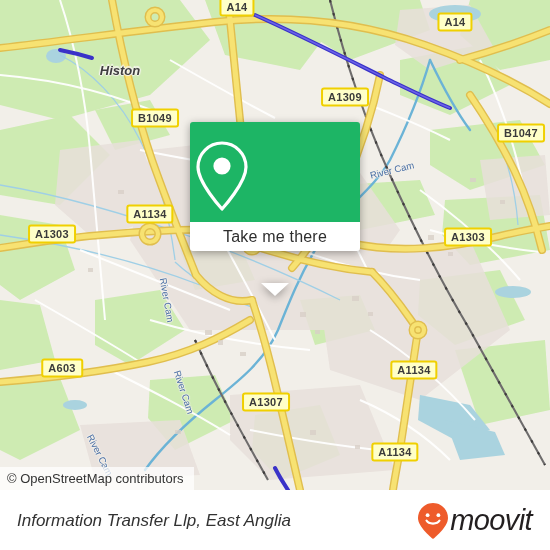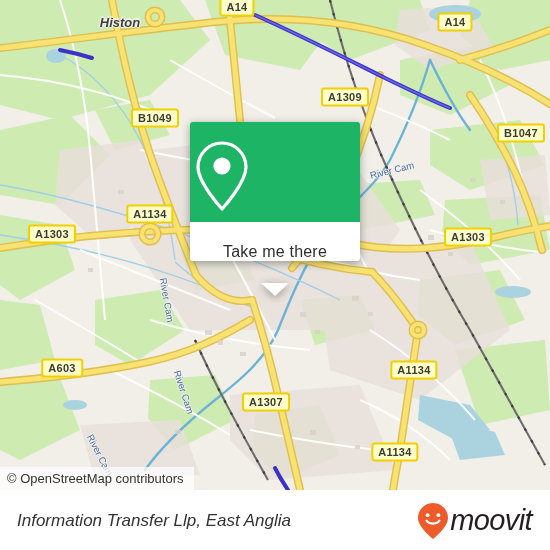--- a/index.html
+++ b/index.html
@@ -14,38 +14,38 @@
 
   
   .shield{position:absolute;transform:translate(-50%,-50%);
           background:#FFFFC8;border:2px solid #F0D000;border-radius:3px;
           color:#3B3B3B;font-size:11px;font-weight:bold;
           padding:1px 5px 2px 5px;line-height:12px;white-space:nowrap;
           letter-spacing:.3px;box-sizing:border-box;}
 
   
   .place{position:absolute;transform:translate(-50%,-50%);
-         color:#4a4a4a;white-space:nowrap;pointer-events:none;}
+         color:#4a4a4a;white-space:nowrap;pointer-events:none;margin-top:48px;}
   .place.town{font-size:23px;letter-spacing:.5px;
               text-shadow:1.5px 0 1px #f7f5f1,-1.5px 0 1px #f7f5f1,
                           0 1.5px 1px #f7f5f1,0 -1.5px 1px #f7f5f1;}
   .place.village{font-size:13px;font-style:italic;font-weight:bold;color:#3f3f3f;
                  text-shadow:1.2px 0 1px #f7f5f1,-1.2px 0 1px #f7f5f1,
                              0 1.2px 1px #f7f5f1,0 -1.2px 1px #f7f5f1;}
   .river{position:absolute;transform-origin:50% 50%;
          color:#4a6fa5;font-size:9.5px;white-space:nowrap;pointer-events:none;
          text-shadow:1px 0 1px #f3f1ec,-1px 0 1px #f3f1ec,
                      0 1px 1px #f3f1ec,0 -1px 1px #f3f1ec;}
 
   
   #card{position:absolute;left:190px;top:122px;width:170px;
         filter:drop-shadow(0 2px 4px rgba(0,0,0,.35));}
   #card-top{height:100px;border-radius:3px 3px 0 0;}
-  #card-bottom{background:#fff;border-radius:0 0 3px 3px;height:39px;
-               display:flex;align-items:flex-end;justify-content:center;}
+  #card-bottom{background:#fff;border-radius:0 0 3px 3px;height:29px;
+               display:flex;align-items:center;justify-content:center;}
   #card-label{font-size:16px;color:#2e2e2e;letter-spacing:.2px;}
   #card-tail{position:absolute;left:50%;top:161px;transform:translateX(-50%);
              width:0;height:0;border-left:14px solid transparent;
              border-right:14px solid transparent;border-top:13px solid #fff;}
   #pin-icon{display:block;margin:0 auto;padding-top:17px;}
 
   
   #attrib{position:absolute;left:0;top:467px;height:23px;
           background:rgba(255,255,255,.72);display:flex;align-items:center;
           padding:0 10px 0 7px;box-sizing:border-box;}

